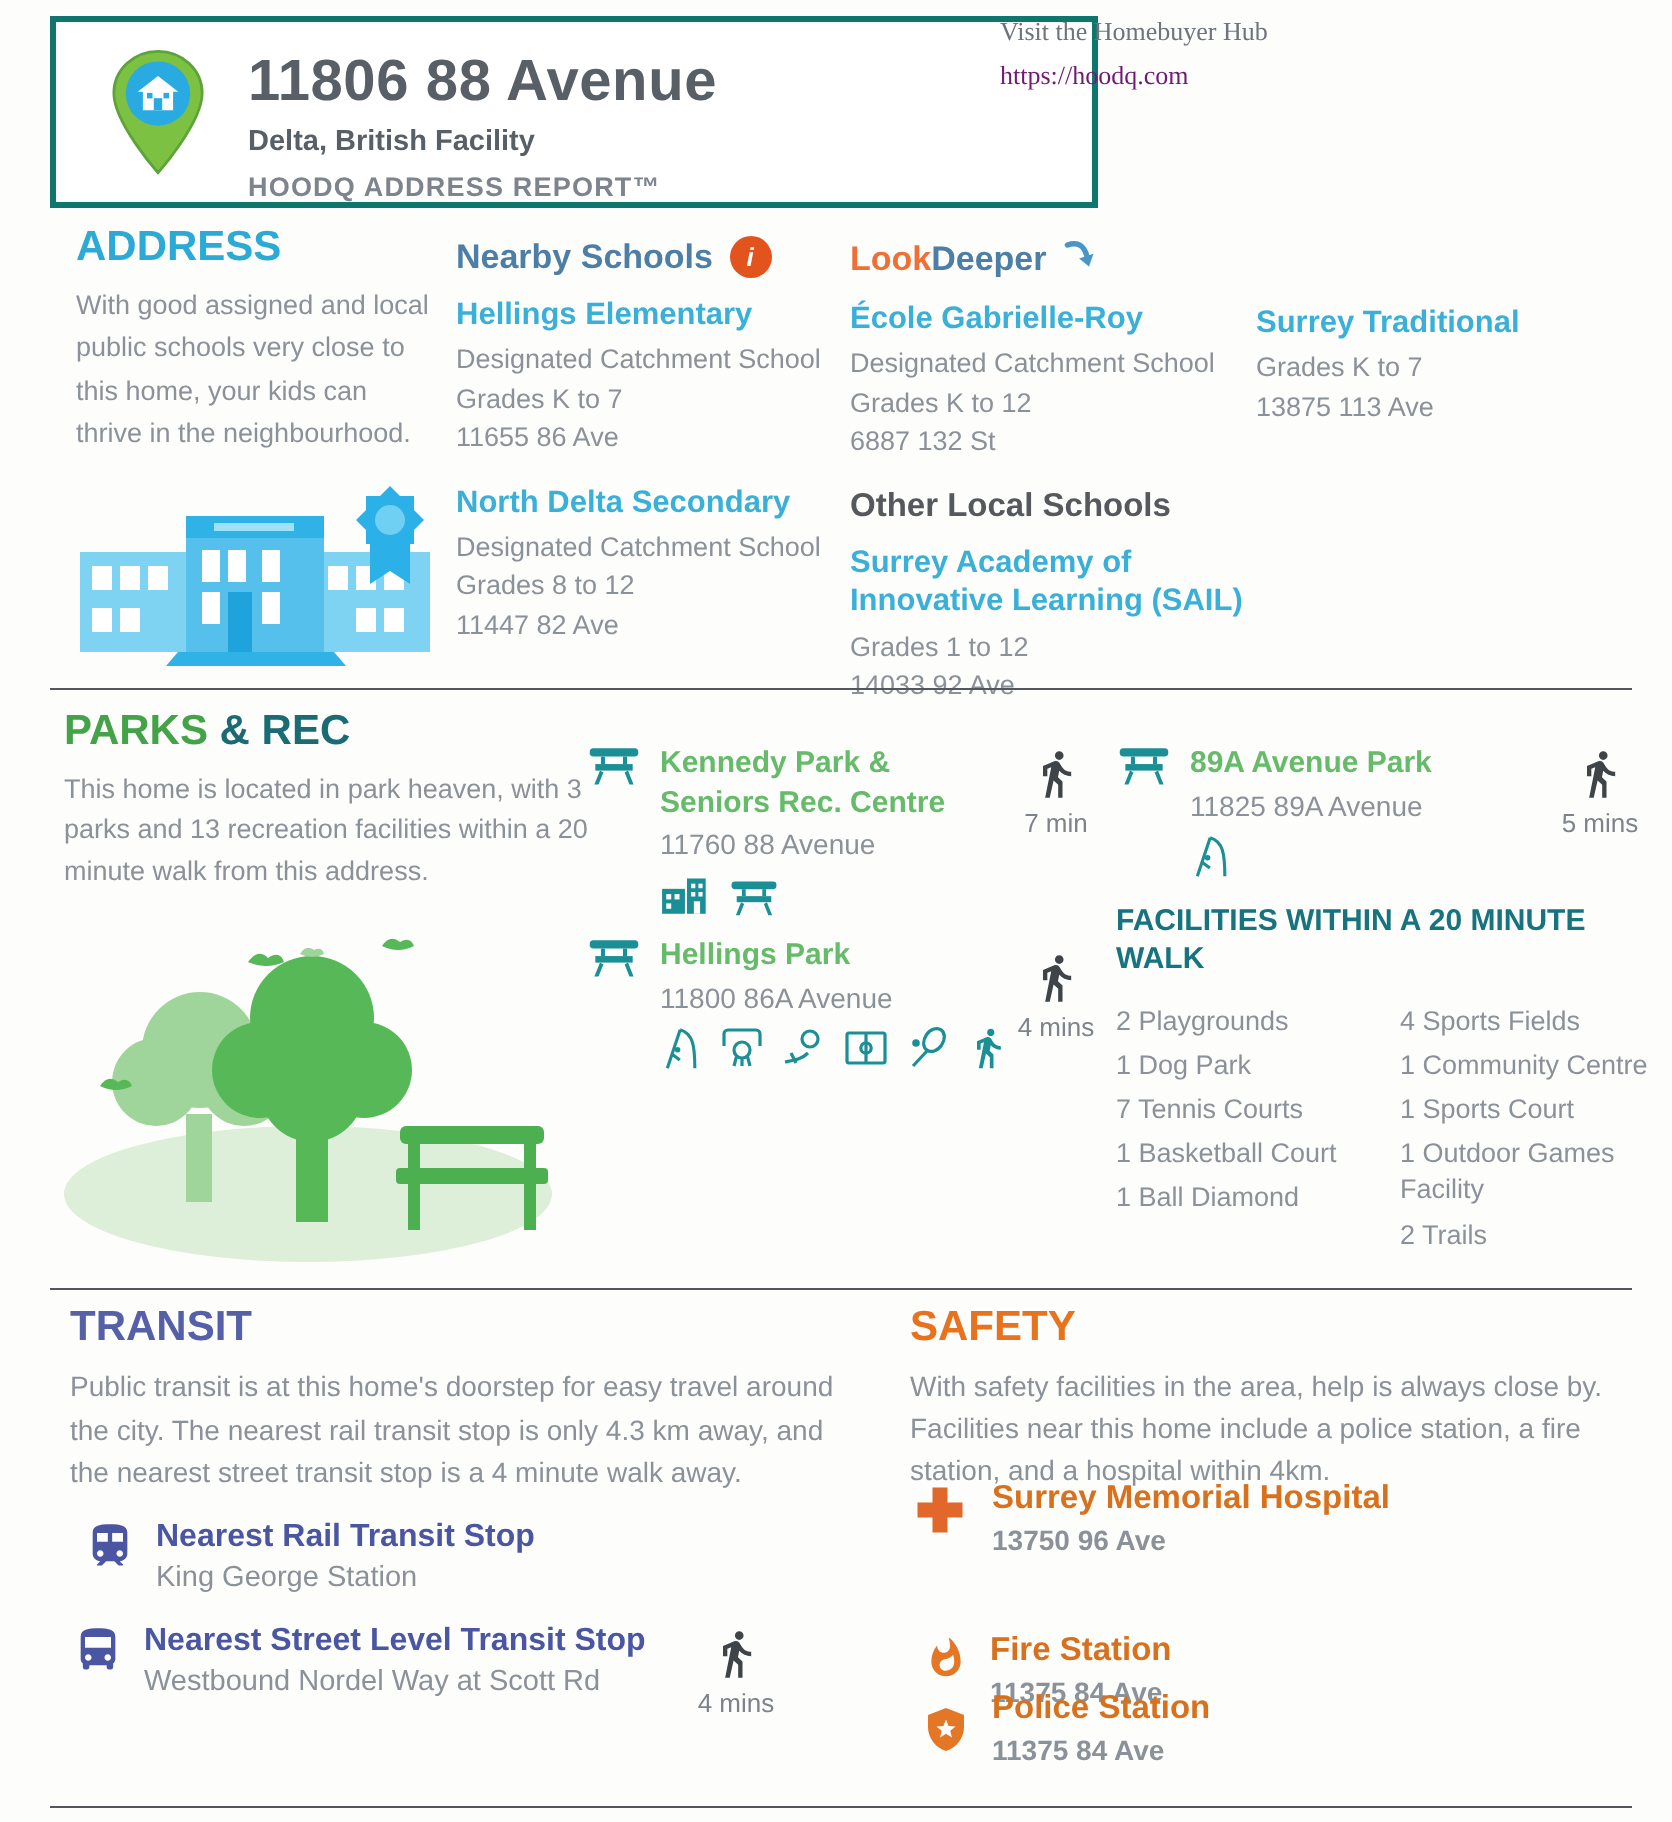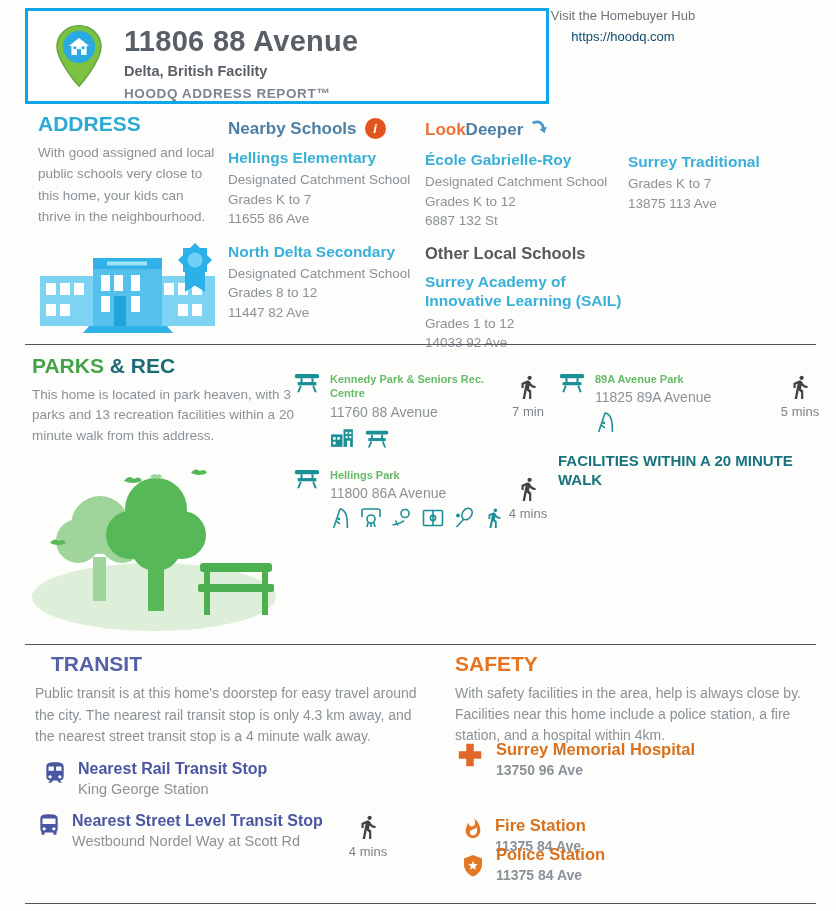--- a/index.html
+++ b/index.html
@@ -6,29 +6,29 @@
   html,body { background:#ffffff; }
   body { font-family:"Liberation Sans", sans-serif; }
   .page {
     position:relative; width:836px; height:911px;
     background:#fdfdfb; overflow:hidden;
     color:#595f66;
   }
   
   .header-box {
     position:absolute; left:25px; top:8px; width:524px; height:96px;
-    border:3px solid #0ea5e9; background:#fff;
+    border:3px solid #0f766e; background:#fff;
   }
   .pin-wrap { position:absolute; left:28px; top:12px; width:46px; height:66px; }
   .hdr-address { position:absolute; left:96px; top:14px; font-size:29px; font-weight:bold; color:#595f66; letter-spacing:0.3px; }
   .hdr-city { position:absolute; left:96px; top:52px; font-size:14.5px; font-weight:bold; color:#595f66; }
   .hdr-report { position:absolute; left:96px; top:75px; font-size:13.5px; font-weight:bold; color:#7d848d; letter-spacing:0.6px;text-align:center; }
-  .hub { position:absolute; left:500px; top:8px; width:246px; text-align:center; }
+  .hub { position:absolute; left:500px; top:8px; width:246px; text-align:left;font-family:Liberation Serif, serif; }
   .hub-label { font-size:13px; color:#6e747c; }
-  .hub-link { display:block; margin-top:6px; font-size:13px; color:#0c4a6e; text-decoration:none; }
+  .hub-link { display:block; margin-top:6px; font-size:13px; color:#701a75; text-decoration:none; }
   
   .divider { position:absolute; left:25px; width:791px; height:0; border-top:1px solid #53575c; }
   .body-text { color:#8b9199; }
   
   .schools-title { position:absolute; left:38px; top:112px; color:#2baad5; font-size:21px; font-weight:bold; }
   .schools-intro { position:absolute; left:38px; top:142px; width:182px; font-size:13.5px; line-height:1.58; }
   .school-illus { position:absolute; left:35px; top:238px; }
   .col-nearby { position:absolute; left:228px; top:118px; width:192px; }
   .col-deeper { position:absolute; left:425px; top:118px; width:200px; }
   .col-third  { position:absolute; left:628px; top:152px; width:195px; }
@@ -42,33 +42,33 @@
   .ld-blue { color:#4d7fa6; }
   
   .parks-title { position:absolute; left:32px; top:354px; font-size:21px; font-weight:bold; }
   .parks-green { color:#44a348; } .parks-teal { color:#1a6b74; }
   .parks-intro { position:absolute; left:32px; top:385px; width:264px; font-size:13.5px; line-height:1.5; }
   .park-illus { position:absolute; left:28px; top:447px; }
   .park-entry { position:absolute; display:flex; gap:9px; }
   .pk1 { left:293px; top:372px; width:210px; }
   .pk2 { left:293px; top:468px; width:210px; }
   .pk3 { left:558px; top:372px; width:215px; }
-  .park-name { font-size:11px; font-weight:bold; color:#66bb6a; line-height:1.3; margin-bottom:3px; }
+  .park-name { font-size:15px; font-weight:bold; color:#66bb6a; line-height:1.3; margin-bottom:3px; }
   .park-addr { font-size:14px; color:#8b9199; margin-bottom:5px; }
   .fi-row { display:flex; gap:7px; align-items:flex-end; }
   .walk { position:absolute; width:56px; text-align:center; color:#7d838b; font-size:13px; }
   .walk svg { display:block; margin:0 auto 2px; }
   .wk1 { left:500px; top:372px; } .wk2 { left:500px; top:474px; } .wk3 { left:772px; top:372px; } .wk4 { left:340px; top:812px; }
   .fac-block { position:absolute; left:558px; top:452px; width:272px; }
   .fac-head { color:#17737d; font-size:15px; font-weight:bold; line-height:1.25; margin-bottom:12px; }
   .fac-cols { display:flex; gap:14px; }
   .fac-col { width:128px; }
   .fac-item { font-size:13.5px; color:#8b9199; line-height:1.35; margin-bottom:4px; }
   
-  .transit-title { position:absolute; left:35px; top:652px; color:#5560a8; font-size:21px; font-weight:bold;margin-left:16px; }
+  .transit-title { position:absolute; left:35px; top:652px; color:#5560a8; font-size:21px; font-weight:bold; }
   .transit-intro { position:absolute; left:35px; top:683px; width:398px; font-size:14px; line-height:1.55; }
   .t-entry { position:absolute; display:flex; gap:10px; }
   .te1 { left:42px; top:760px; width:330px; }
   .te2 { left:36px; top:812px; width:330px; }
   .t-label { font-size:16px; font-weight:bold; color:#4a56a2; margin-bottom:3px; }
   .t-value { font-size:14.5px; color:#8b9199; }
   
   .safety-title { position:absolute; left:455px; top:652px; color:#e8731f; font-size:21px; font-weight:bold; }
   .safety-intro { position:absolute; left:455px; top:683px; width:378px; font-size:14px; line-height:1.5; }
   .s-entry { position:absolute; display:flex; gap:11px; }
@@ -383,20 +383,34 @@
   <div class="walk wk3">
     <svg width="26" height="30" viewBox="0 0 24 24" fill="#3f4449">
         <path d="M13.5 5.5c1.1 0 2-.9 2-2s-.9-2-2-2-2 .9-2 2 .9 2 2 2zM9.8 8.9 7 23h2.1l1.8-8 2.1 2v6h2v-7.5l-2.1-2 .6-3C14.8 12 16.8 13 19 13v-2c-1.9 0-3.5-1-4.3-2.4l-1-1.6c-.4-.6-1-1-1.7-1-.3 0-.5.1-.8.1L6 8.3V13h2V9.6l1.8-.7"></path>
       </svg>
     <span>5 mins</span>
   </div>
 
   <div class="fac-block">
     <div class="fac-head">FACILITIES WITHIN A 20 MINUTE WALK</div>
     <div class="fac-cols">
+      <div class="fac-col">
+        <div class="fac-item">2 Playgrounds</div>
+        <div class="fac-item">1 Dog Park</div>
+        <div class="fac-item">7 Tennis Courts</div>
+        <div class="fac-item">1 Basketball Court</div>
+        <div class="fac-item">1 Ball Diamond</div>
+      </div>
+      <div class="fac-col">
+        <div class="fac-item">4 Sports Fields</div>
+        <div class="fac-item">1 Community Centre</div>
+        <div class="fac-item">1 Sports Court</div>
+        <div class="fac-item">1 Outdoor Games Facility</div>
+        <div class="fac-item">2 Trails</div>
+      </div>
     </div>
   </div>
 
   <div class="divider" style="top:644px;"></div>
 
   <div class="transit-title">TRANSIT</div>
   <div class="transit-intro body-text">Public transit is at this home's doorstep for easy travel around the city. The nearest rail transit stop is only 4.3 km away, and the nearest street transit stop is a 4 minute walk away.</div>
 
   <div class="t-entry te1">
     <span>

